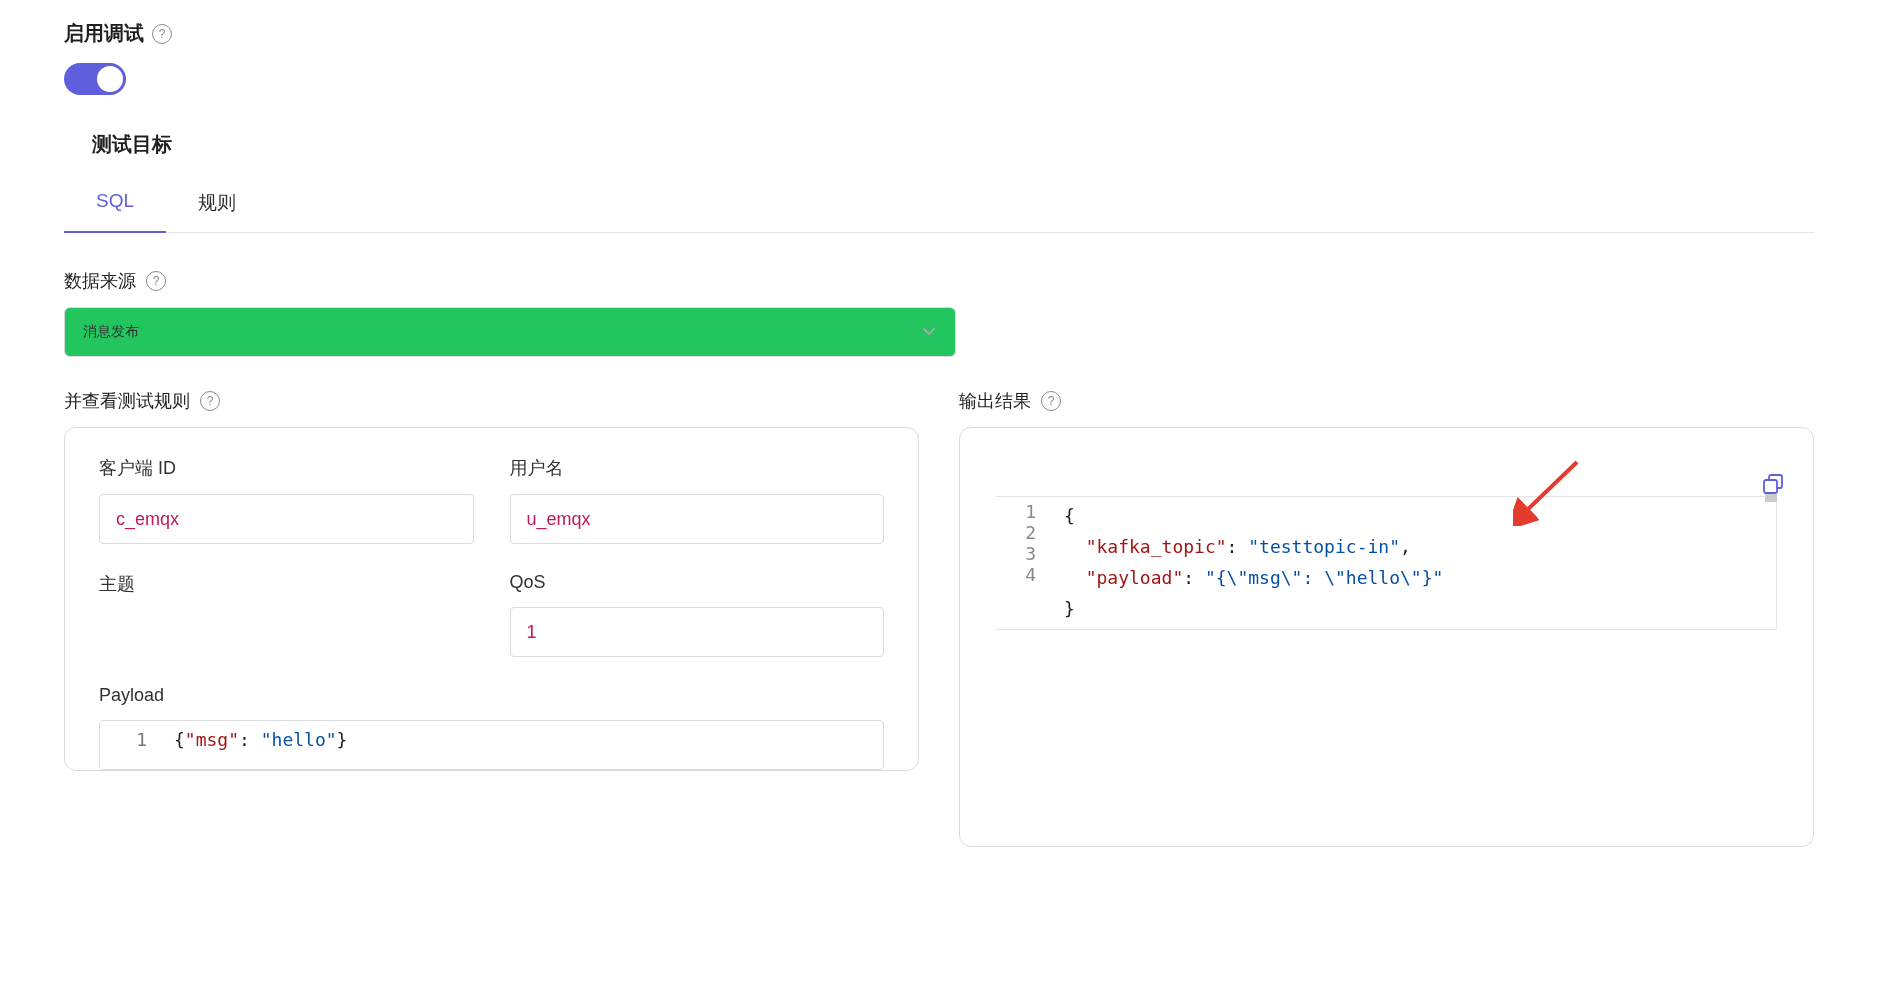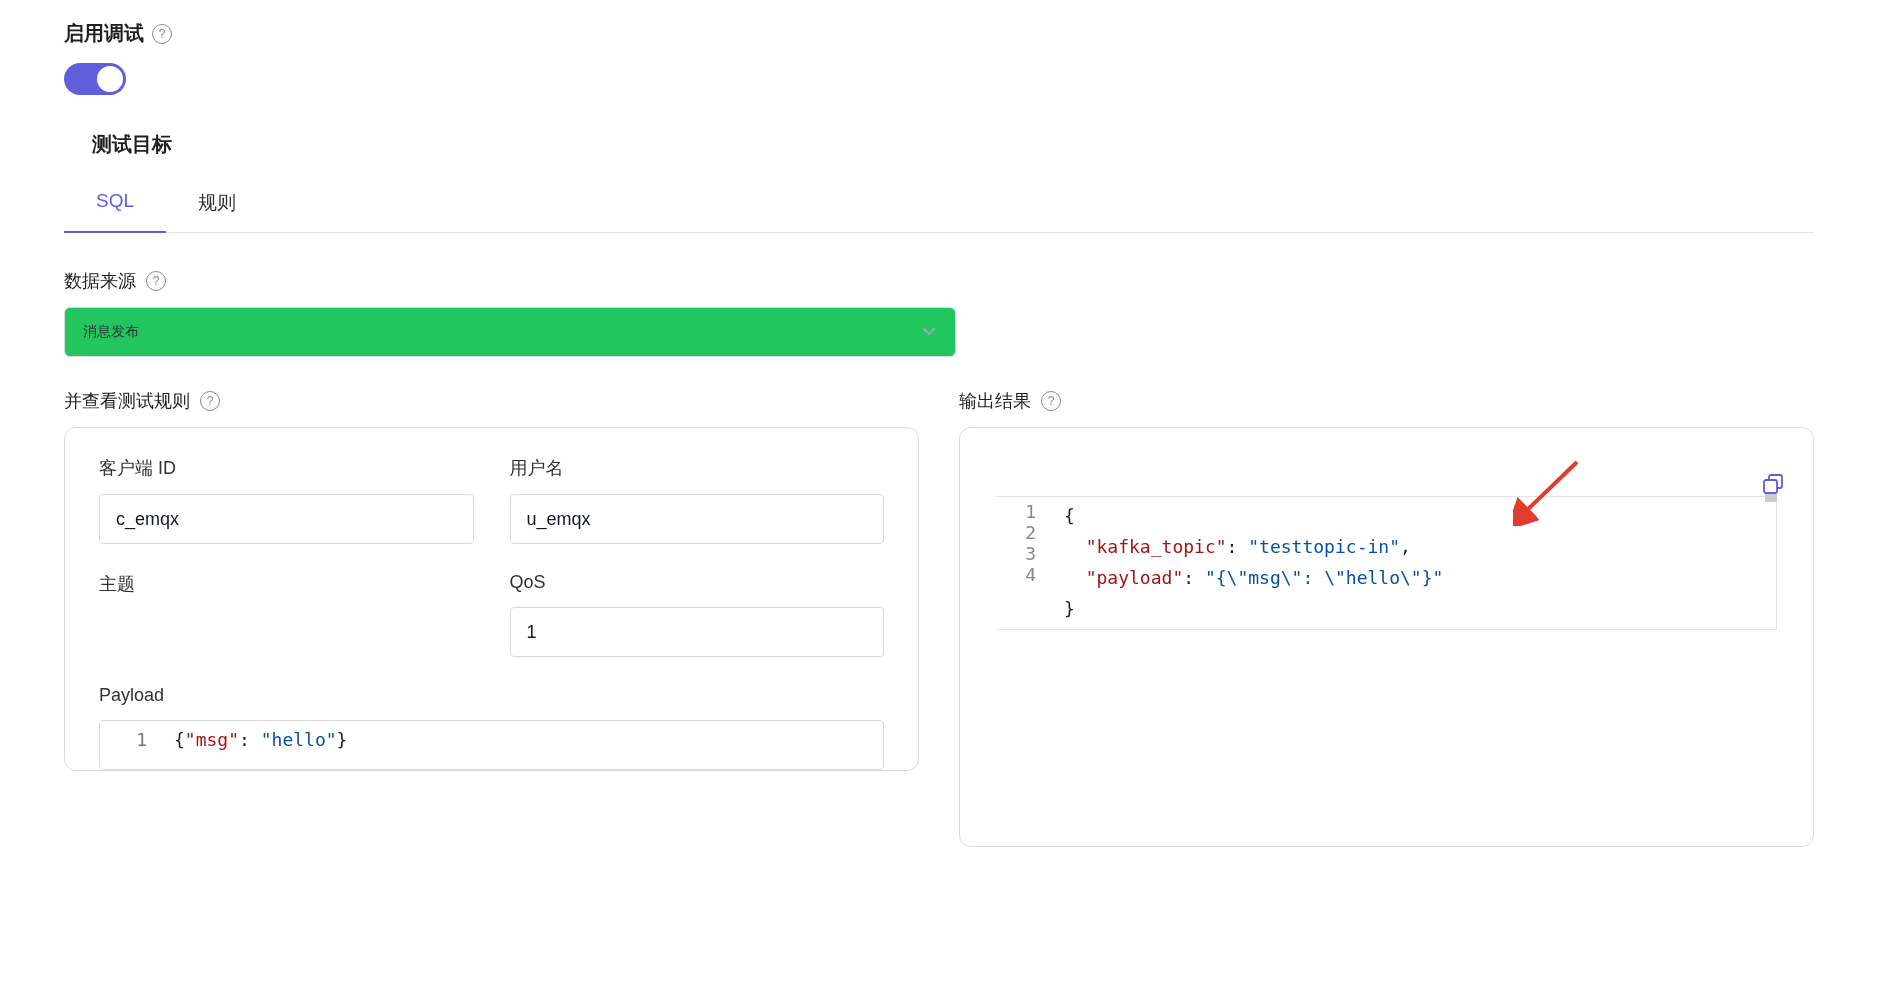--- a/index.html
+++ b/index.html
@@ -143,21 +143,21 @@
   }
   .text-input {
     width: 100%;
     height: 50px;
     border: 1.5px solid #d8dadf;
     border-radius: 4px;
     padding: 6px 16px;
     font-size: 18px;
     font-family: inherit;
     outline: none;
-    color: #0f172a;
+    color: #be185d;
   }
   .code-box {
     border: 1.5px solid #d8dadf;
     border-radius: 4px;
     display: flex;
     font-family: "SF Mono", Menlo, Monaco, Consolas, monospace;
     font-size: 18px;
     min-height: 50px;
     overflow: hidden;
   }

